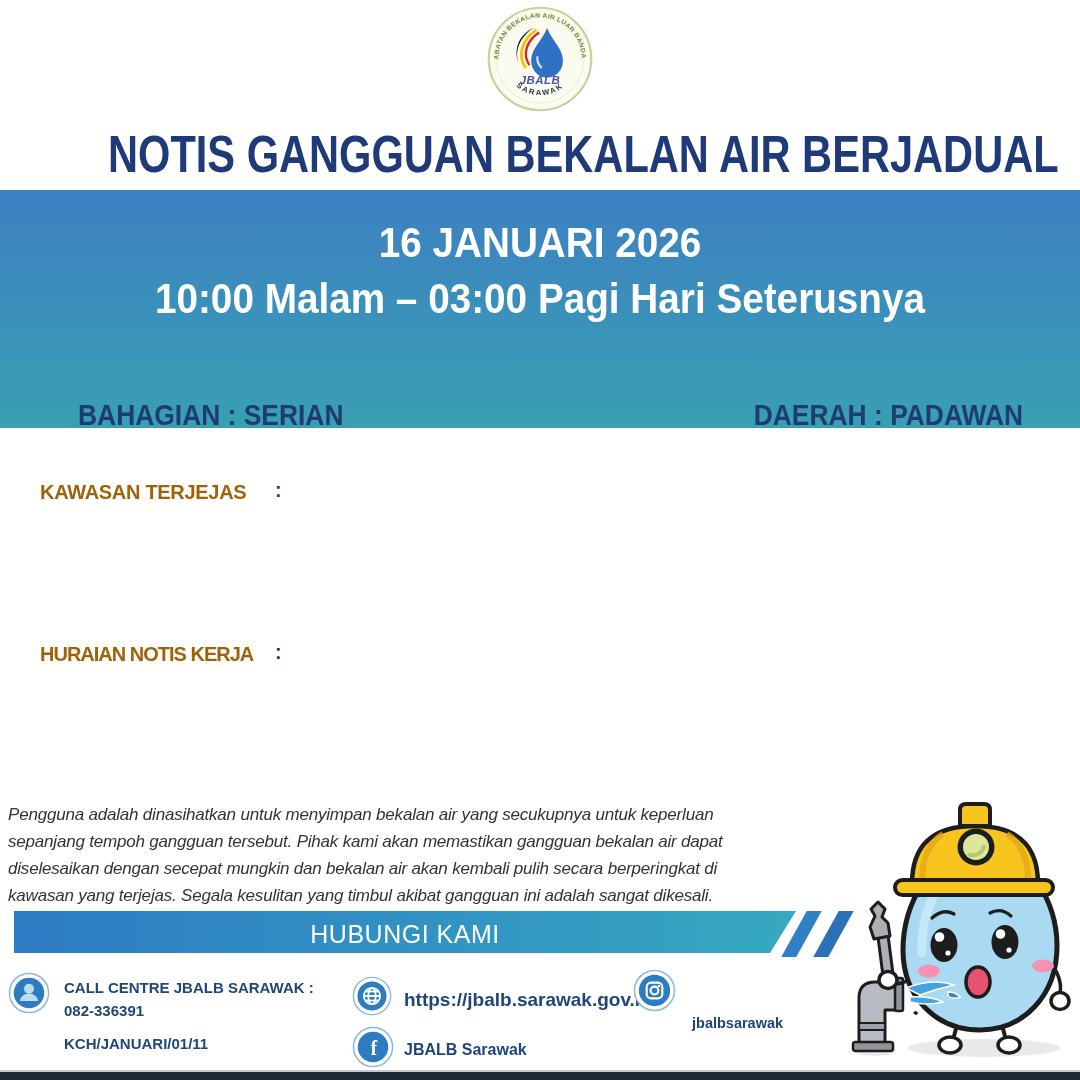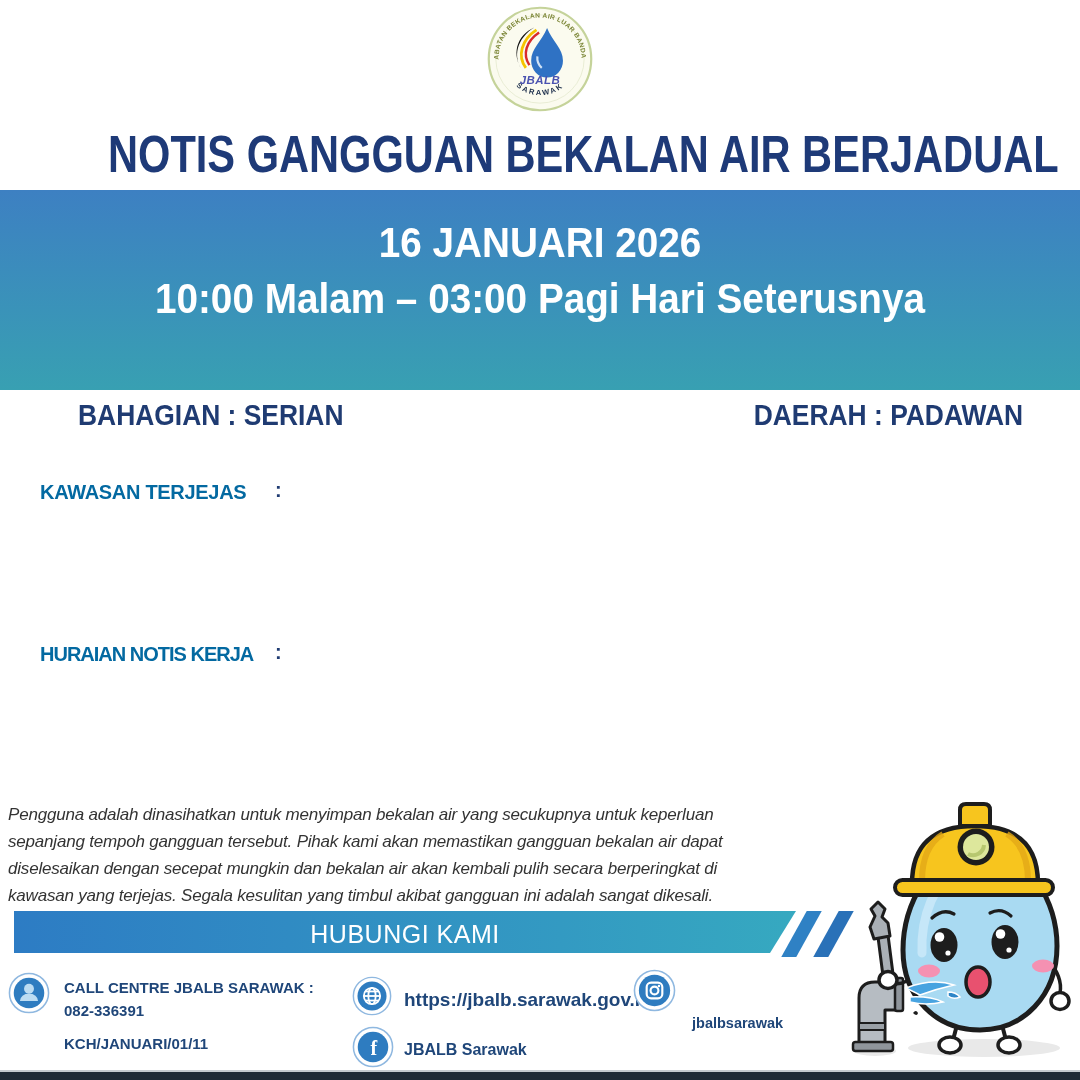--- a/index.html
+++ b/index.html
@@ -12,42 +12,42 @@
   
   .title {
     top:126px; left:0; width:1080px; text-align:center;
     font-size:52px; font-weight:bold; color:#1e3a78;
     transform:scaleX(0.8); letter-spacing:0;
     white-space:nowrap; line-height:56px;
   }
 
   
   .banner {
-    top:190px; left:0; width:1080px; height:200px;
+    top:190px; left:0; width:1080px; height:238px;
     background:linear-gradient(180deg,#3d80c2 0%,#3a93b9 60%,#38a0b2 100%);
   }
   .banner-inner {
     position:absolute; top:24px; left:0; width:100%;
     text-align:center; color:#ffffff; font-weight:bold;
     transform:scaleX(0.9);
   }
   .banner-date { font-size:43px; line-height:56px; }
   .banner-time { font-size:43px; line-height:56px; }
 
   
   .region {
     top:397px; font-size:30px; font-weight:bold; color:#1f3b72;
     white-space:nowrap; line-height:36px;
   }
   .region.left  { left:78px;  transform:scaleX(0.88); transform-origin:left center; }
   .region.right { right:57px; transform:scaleX(0.88); transform-origin:right center; }
 
   
   .sec-label {
-    font-size:20px; font-weight:bold; color:#0369a1; white-space:nowrap;
+    font-size:20px; font-weight:bold; color:#a16207; white-space:nowrap;
     letter-spacing:-0.3px; line-height:26px;
   }
   .sec-colon { font-size:20px; font-weight:bold; color:#1f3b72; }
   .sec-body  { color:#1f3b72; font-weight:bold; width:696px; }
   .kawasan-body { font-size:19px; line-height:37.4px; }
   .huraian-body { font-size:18px; line-height:37.4px; letter-spacing:-0.2px; }
   .jline { text-align:justify; text-align-last:justify; }
   .jlast { text-align:justify; text-align-last:left; }
 
   

